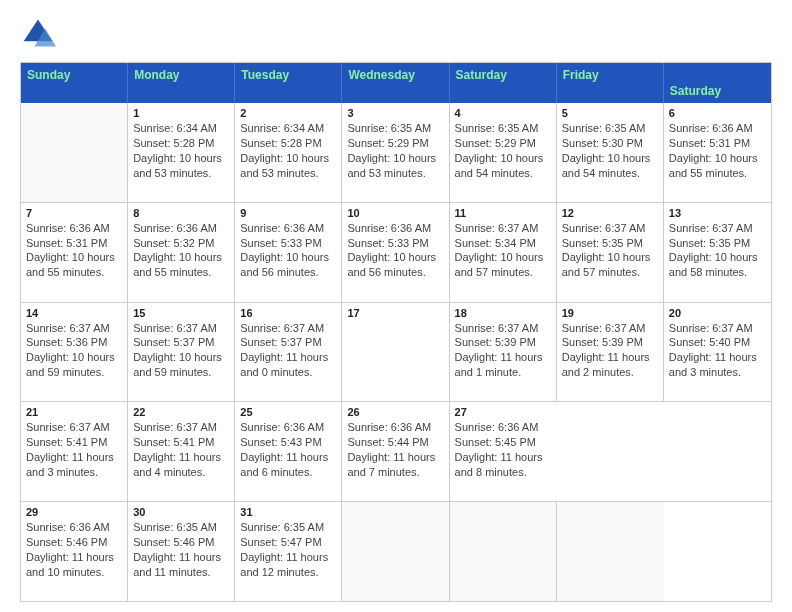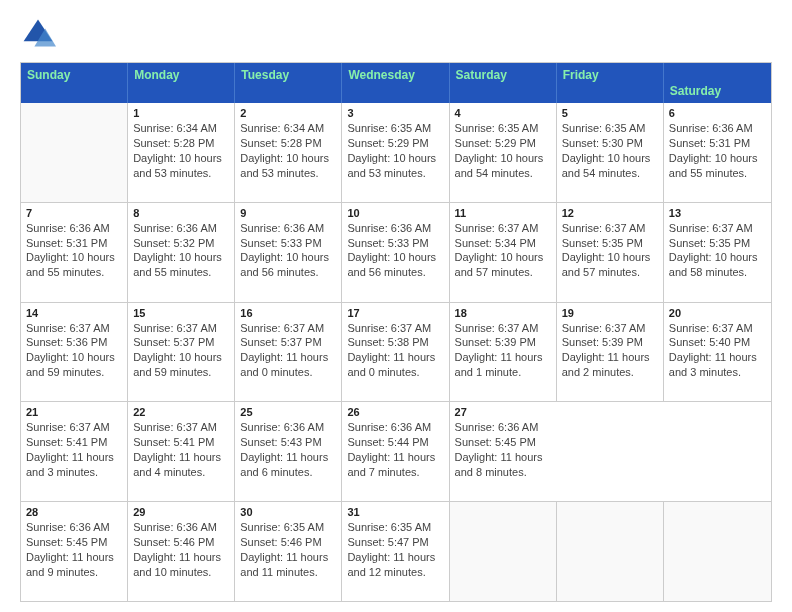--- a/index.html
+++ b/index.html
@@ -269,24 +269,20 @@
           </div>
           <div class="cal-cell">
             <span class="day-num">16</span>
             <div class="cell-text">Sunrise: 6:37 AM
 Sunset: 5:37 PM
 Daylight: 11 hours
 and 0 minutes.</div>
           </div>
           <div class="cal-cell">
             <span class="day-num">17</span>
-            <div class="cell-text">Sunrise: 6:37 AM
-Sunset: 5:38 PM
-Daylight: 11 hours
-and 0 minutes.</div>
           </div>
           <div class="cal-cell">
             <span class="day-num">18</span>
             <div class="cell-text">Sunrise: 6:37 AM
 Sunset: 5:39 PM
 Daylight: 11 hours
 and 1 minute.</div>
           </div>
           <div class="cal-cell">
             <span class="day-num">19</span>
@@ -334,27 +330,20 @@
           </div>
           <div class="cal-cell">
             <span class="day-num">27</span>
             <div class="cell-text">Sunrise: 6:36 AM
 Sunset: 5:45 PM
 Daylight: 11 hours
 and 8 minutes.</div>
           </div>
         </div>
         <div class="cal-row">
-          <div class="cal-cell">
-            <span class="day-num">28</span>
-            <div class="cell-text">Sunrise: 6:36 AM
-Sunset: 5:45 PM
-Daylight: 11 hours
-and 9 minutes.</div>
-          </div>
           <div class="cal-cell">
             <span class="day-num">29</span>
             <div class="cell-text">Sunrise: 6:36 AM
 Sunset: 5:46 PM
 Daylight: 11 hours
 and 10 minutes.</div>
           </div>
           <div class="cal-cell">
             <span class="day-num">30</span>
             <div class="cell-text">Sunrise: 6:35 AM

